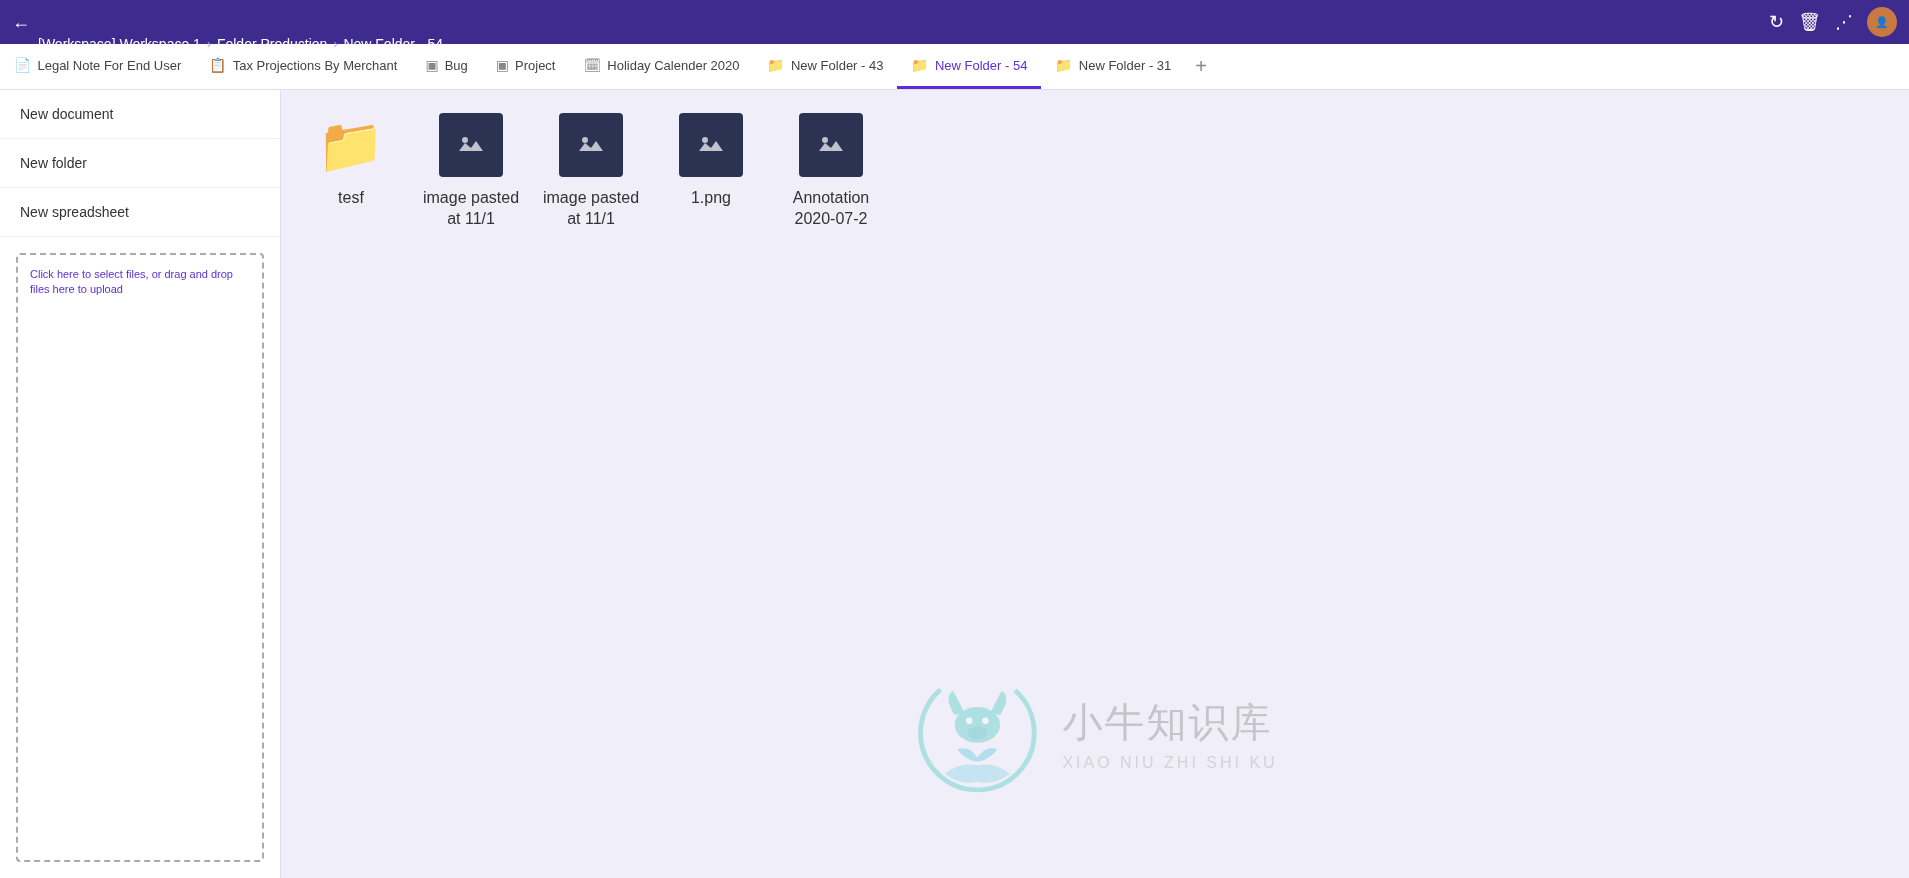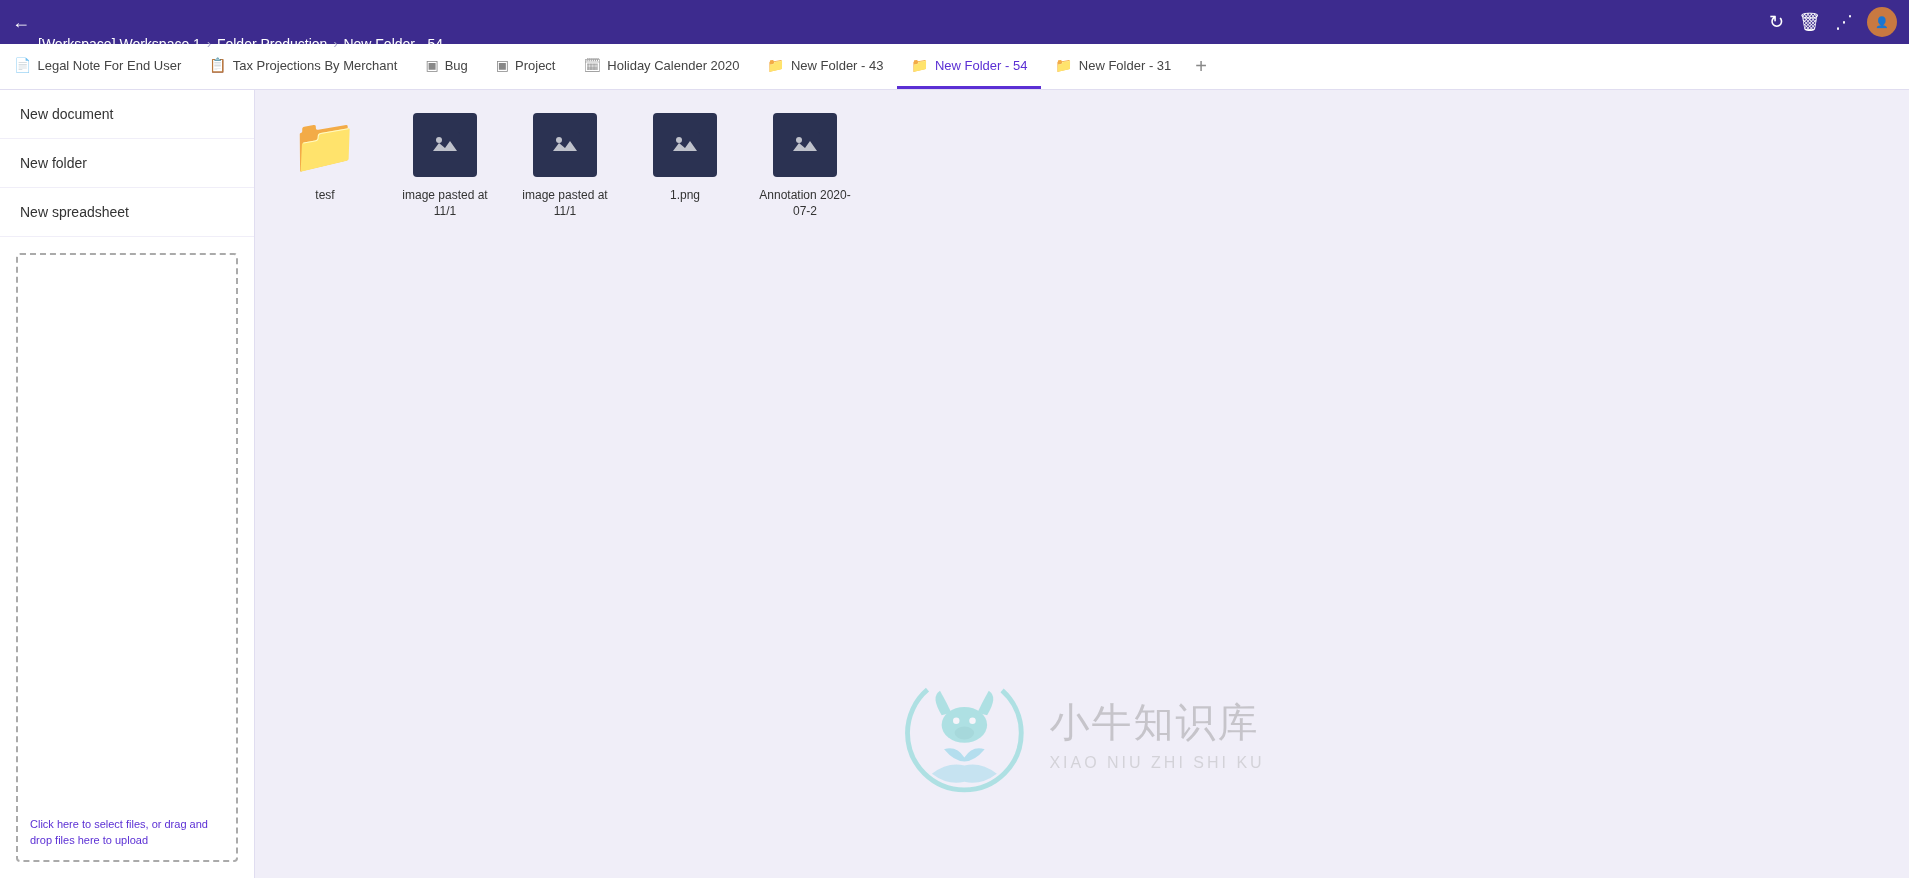--- a/index.html
+++ b/index.html
@@ -113,41 +113,41 @@
     }
 
     
     .main-layout {
       display: flex;
       height: calc(878px - 44px - 46px);
     }
 
     
     .sidebar {
-      width: 255px;
+      width: 281px;
       background: white;
       border-right: 1px solid #e0ddf0;
       padding: 0;
       display: flex;
       flex-direction: column;
     }
     .sidebar-menu-item {
       padding: 16px 20px;
       font-size: 14px;
       color: #333;
       cursor: pointer;
       border-bottom: 1px solid #f0eef8;
     }
     .upload-zone {
       margin: 16px;
       border: 2px dashed #aaa;
       border-radius: 4px;
       flex: 1;
       display: flex;
-      align-items: flex-end;
+      align-items: flex-start;
       justify-content: flex-start;
       padding: 12px;
       cursor: pointer;
       background: white;
     }
     .upload-zone-text {
       font-size: 11px;
       color: #5b2fd4;
       line-height: 1.4;
     }
@@ -203,21 +203,21 @@
       border-radius: 4px;
       width: 64px;
       height: 64px;
       display: flex;
       align-items: center;
       justify-content: center;
       color: white;
       font-size: 28px;
     }
     .file-name {
-      font-size: 12px;
+      font-size: 16px;
       color: #333;
       text-align: center;
       line-height: 1.3;
     }
 
     
     .watermark {
       position: absolute;
       bottom: 80px;
       left: 50%;

